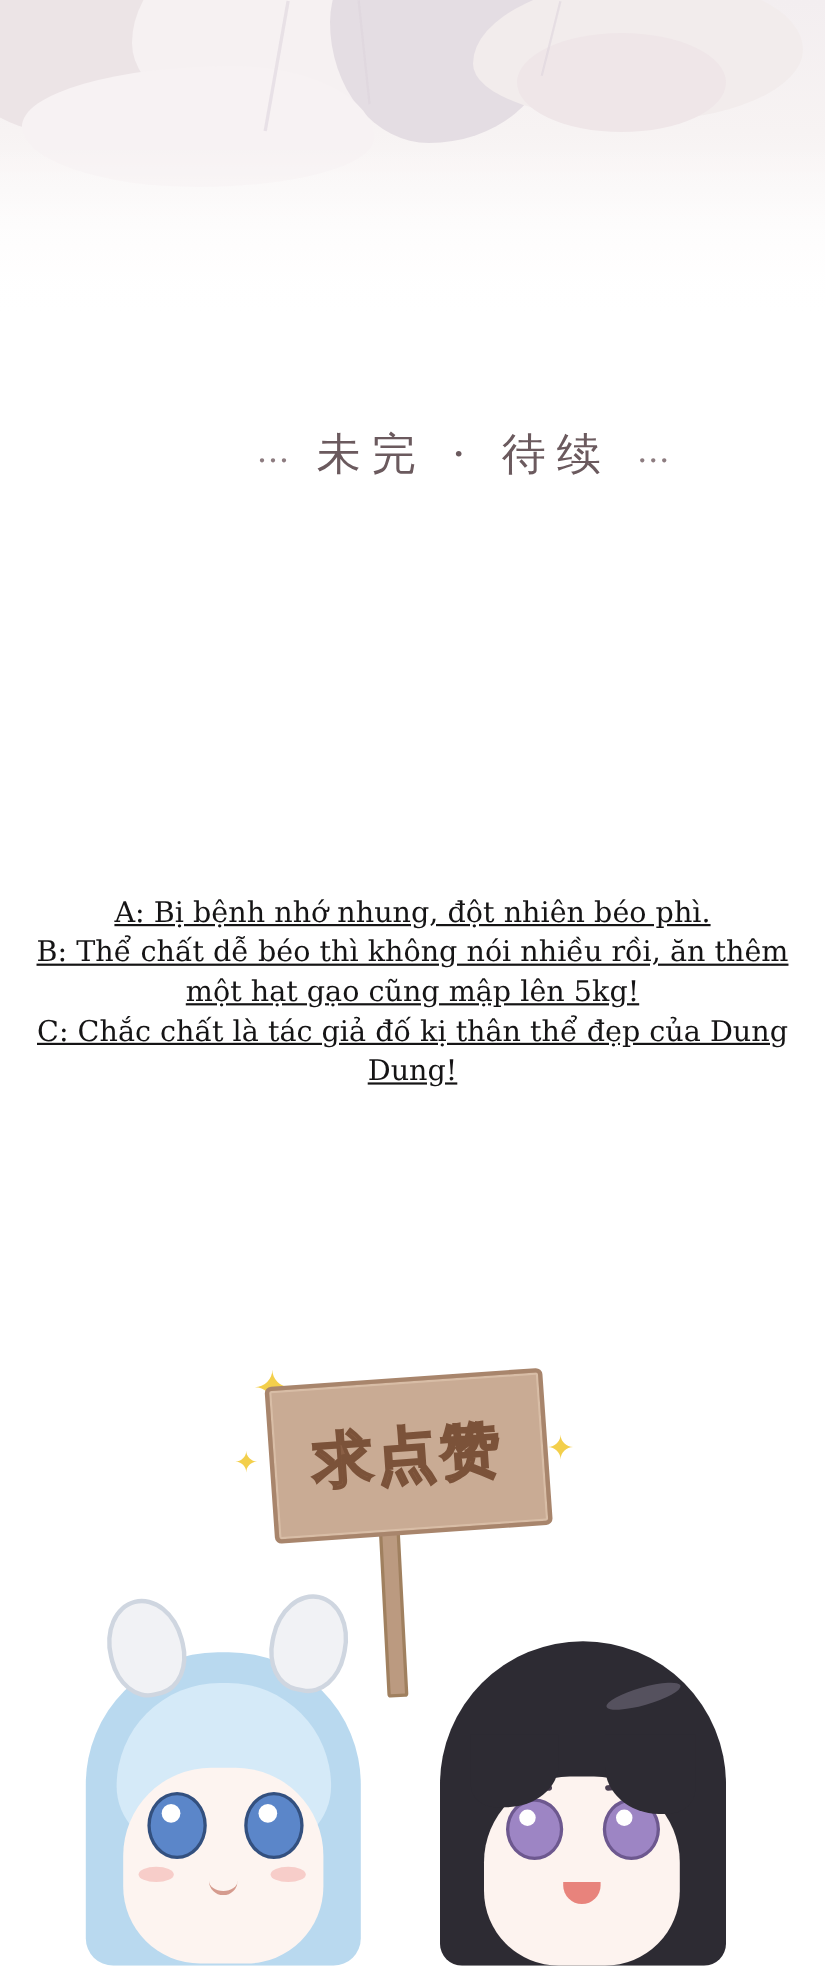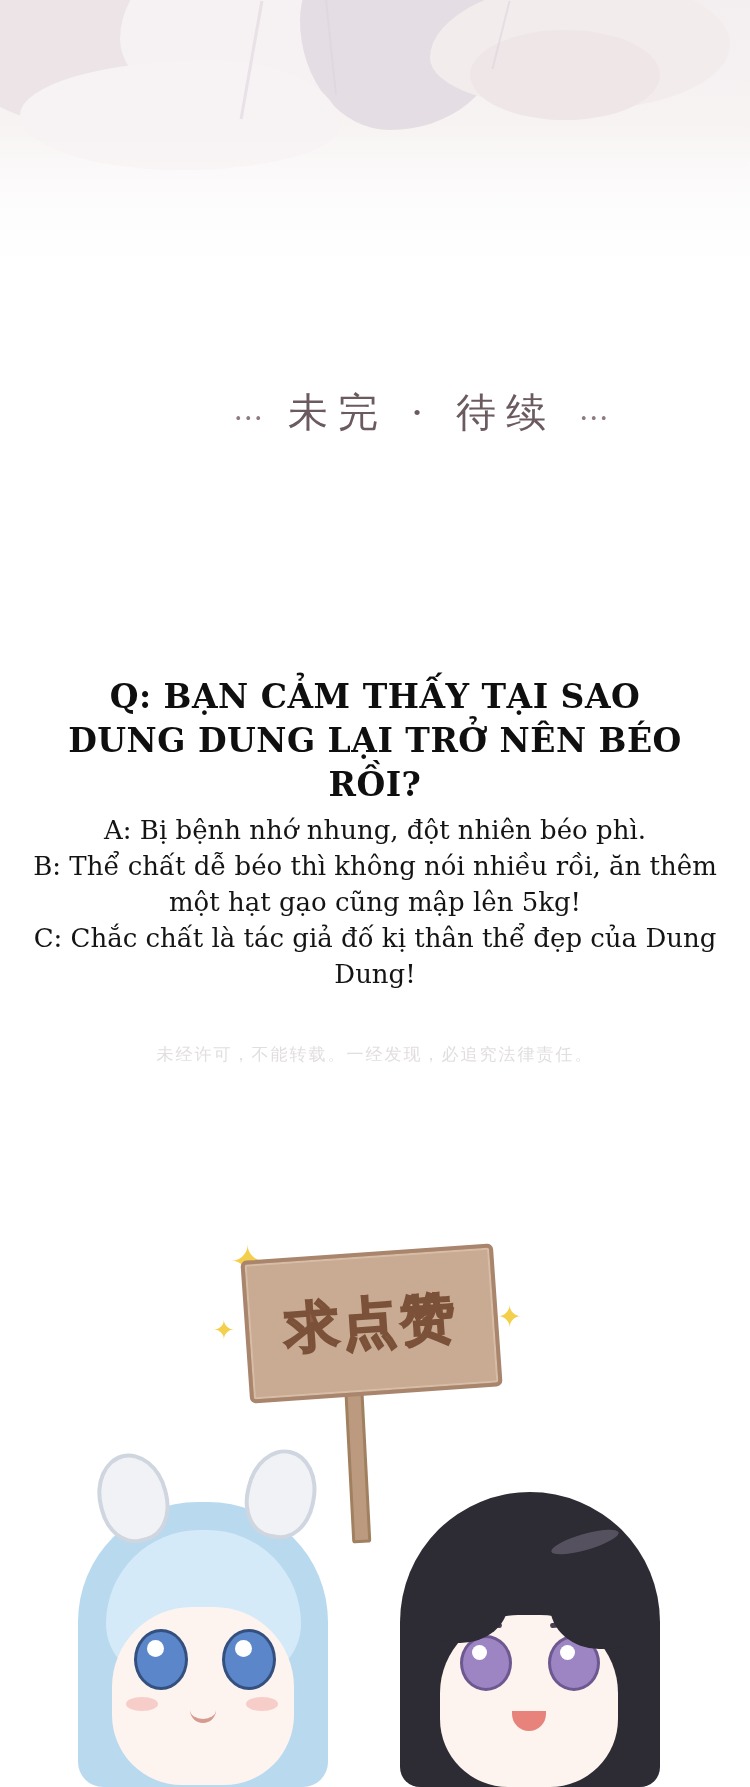--- a/index.html
+++ b/index.html
@@ -129,21 +129,21 @@
     position: absolute;
     left: 30px;
     top: 812px;
     width: 690px;
     text-align: center;
     color: #151415;
     font-size: 26px;
     line-height: 36px;
     font-family: "DejaVu Serif", serif;
   }
-  .answers .ans { margin: 0; }
+  .answers .ans { margin: 0; text-decoration: underline; }
 
   
   .notice {
     position: absolute;
     left: 0;
     top: 1043px;
     width: 100%;
     text-align: center;
     color: #e2dee0;
     font-size: 17px;
@@ -374,29 +374,27 @@
     <div class="art-stroke stroke-3"></div>
     <div class="art-fade"></div>
   </div>
 
   <div class="tbc">
     <span class="dots">…</span>
     <span>未完 · 待续</span>
     <span class="dots">…</span>
   </div>
 
-  <div class="question">Q: BẠN CẢM THẤY TẠI SAO DUNG DUNG LẠI TRỞ NÊN BÉO RỒI?</div>
 
   <div class="answers">
     <p class="ans">A: Bị bệnh nhớ nhung, đột nhiên béo phì.</p>
     <p class="ans">B: Thể chất dễ béo thì không nói nhiều rồi, ăn thêm một hạt gạo cũng mập lên 5kg!</p>
     <p class="ans">C: Chắc chất là tác giả đố kị thân thể đẹp của Dung Dung!</p>
   </div>
 
-  <div class="notice">未经许可，不能转载。一经发现，必追究法律责任。</div>
 
   <div class="bottom-art">
 
     <div class="sparkle sp1">✦</div>
     <div class="sparkle sp2">✦</div>
     <div class="sparkle sp3">✦</div>
 
     <div class="sign-pole"></div>
     <div class="sign">
       <div class="sign-text">求点赞</div>

